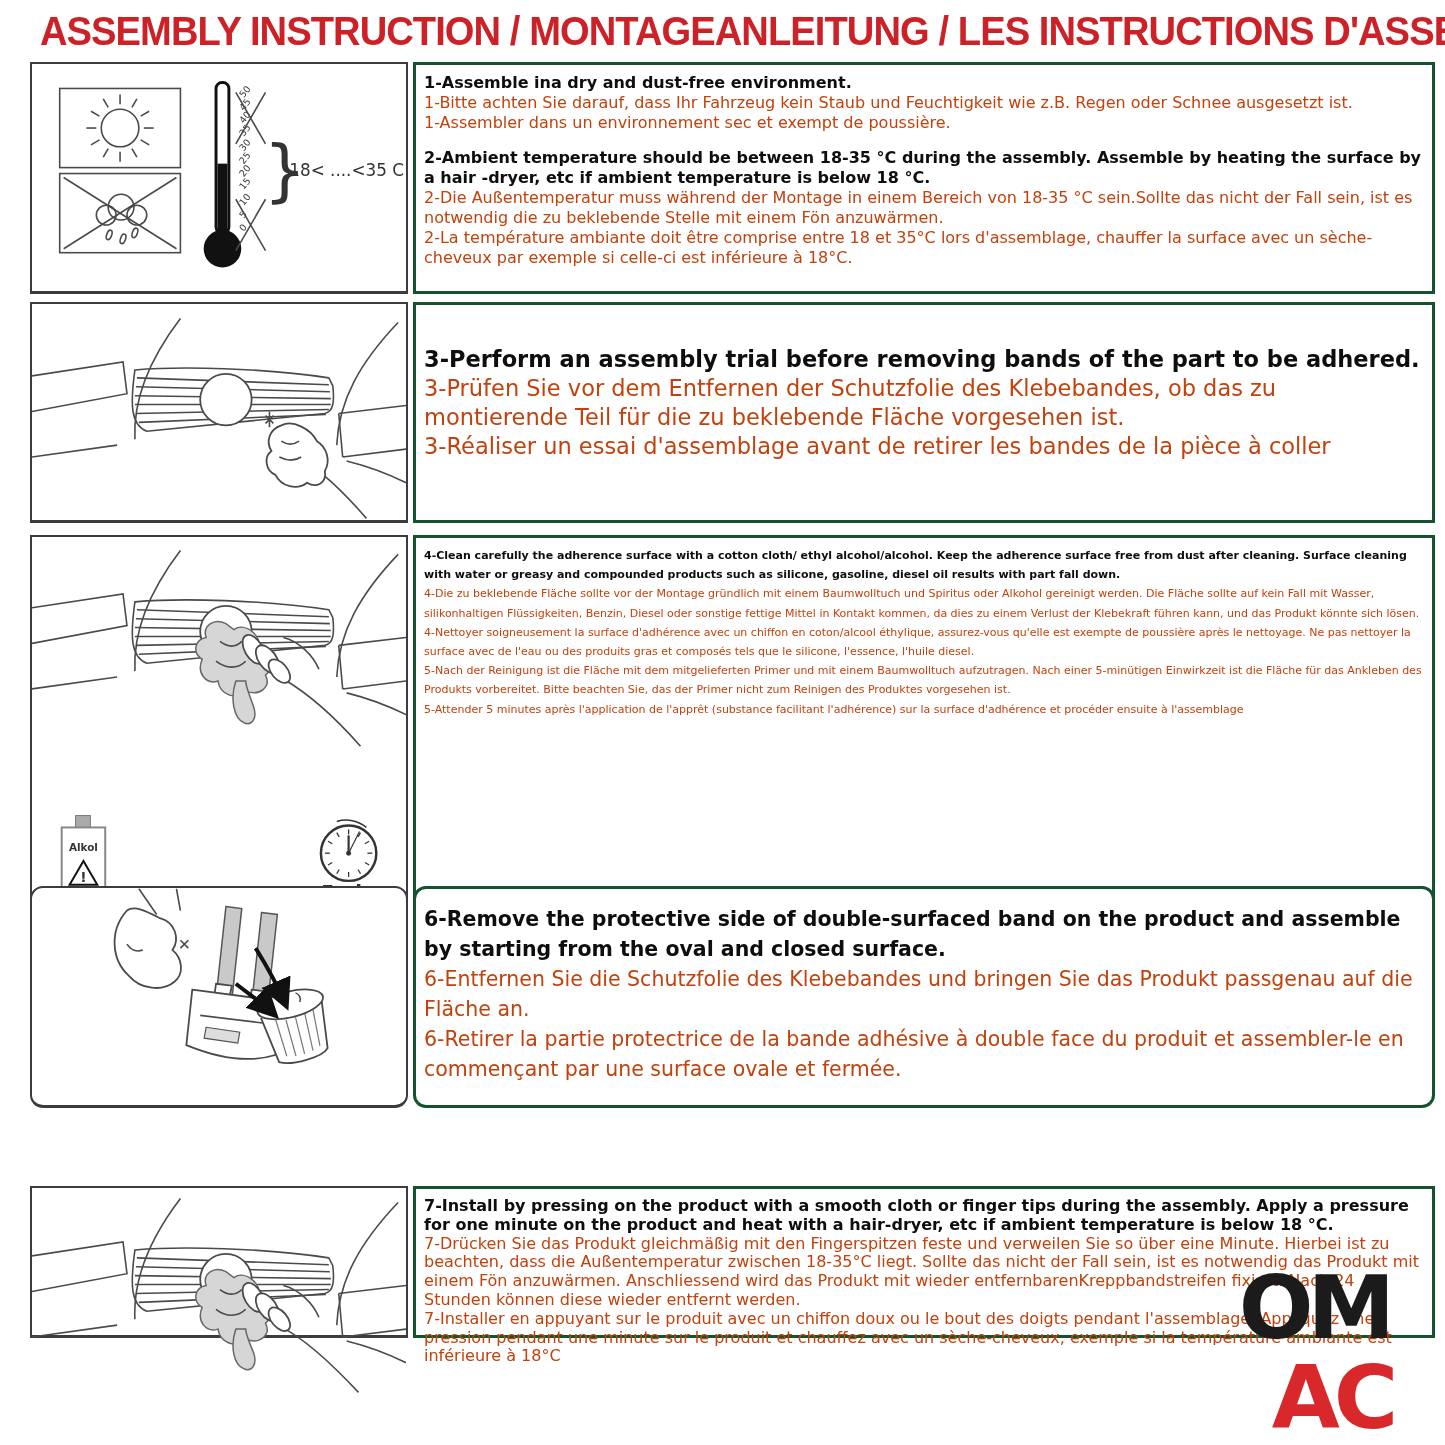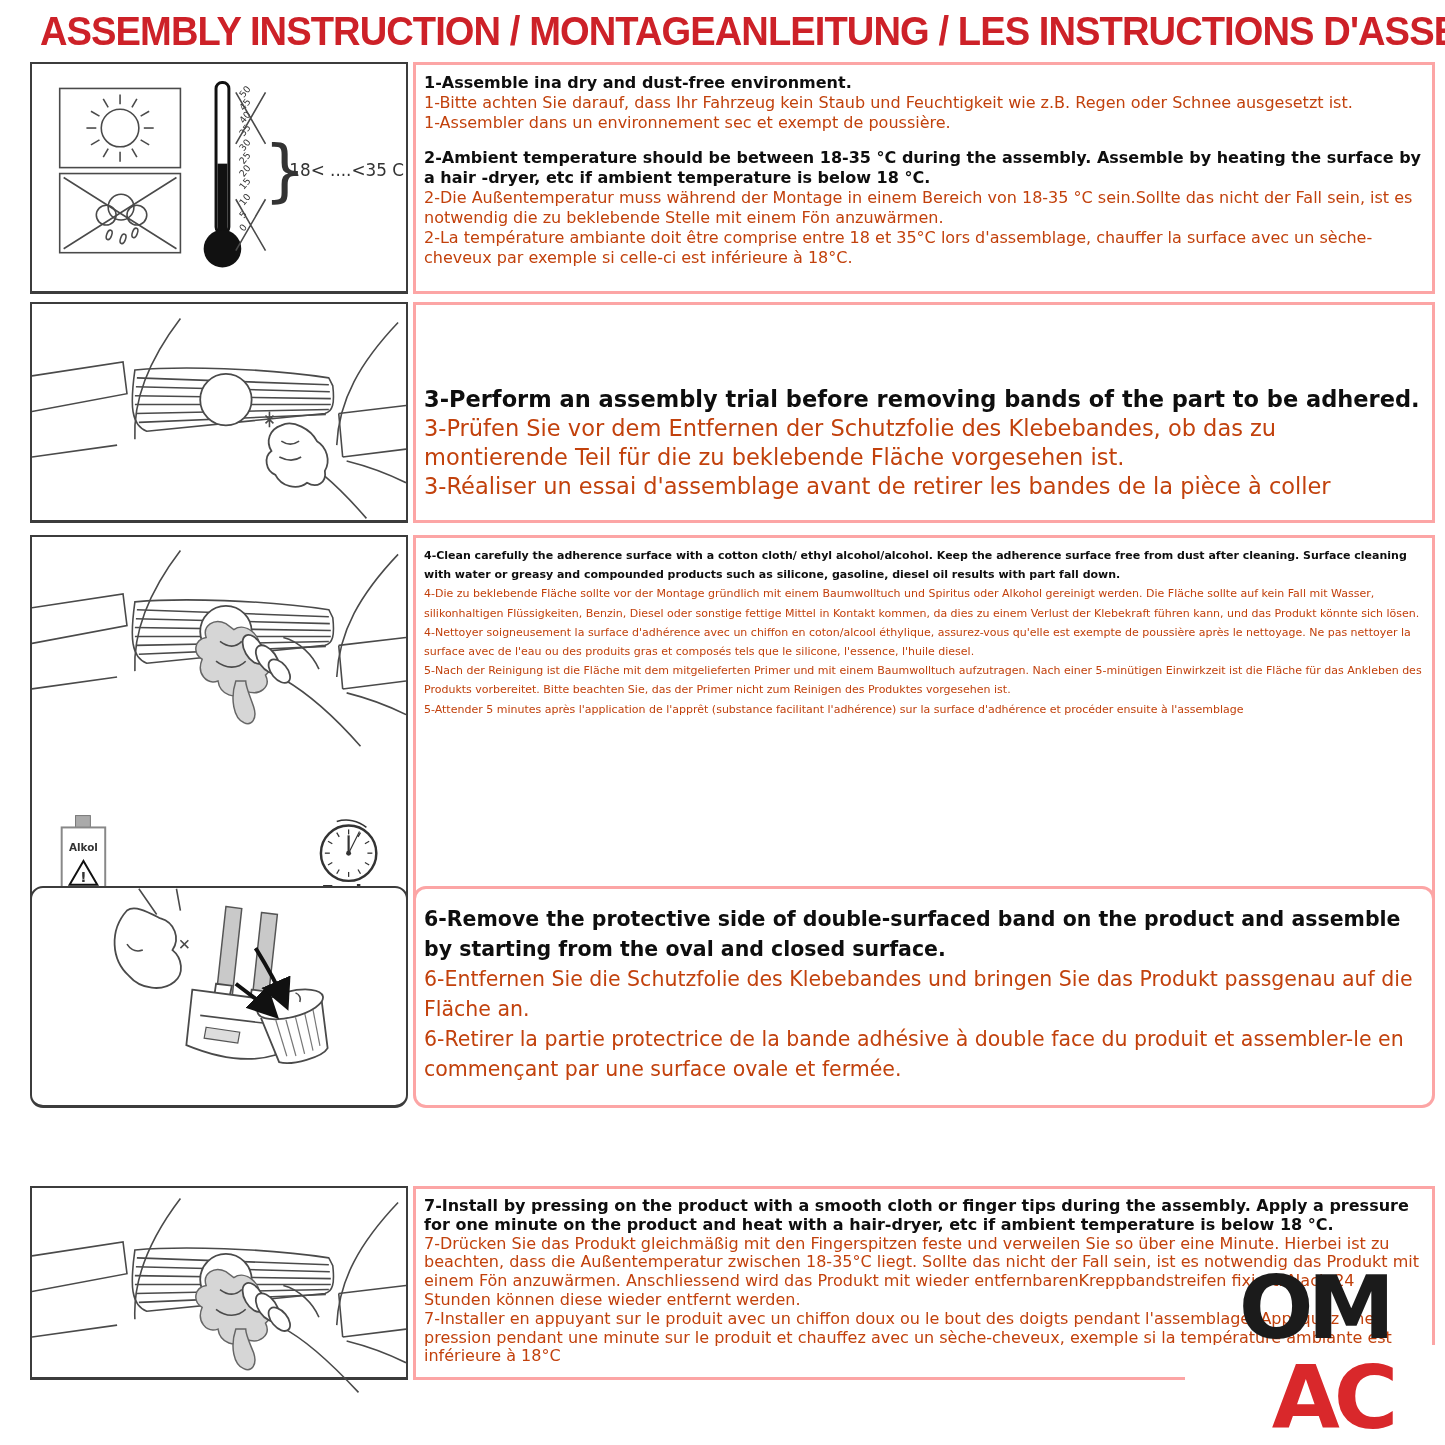--- a/index.html
+++ b/index.html
@@ -9,33 +9,33 @@
     overflow:hidden;
   }
   .title {
     position:absolute; left:40px; top:8px;
     font-family:"Liberation Sans",sans-serif; font-weight:bold;
     font-size:41px; letter-spacing:-1px; color:#cd2128;
     transform:scaleX(.93); transform-origin:left top; white-space:nowrap;
   }
   .box { position:absolute; background:#fff; box-sizing:border-box; }
   .illus { left:30px; width:378px; border:2px solid #3c3c3c; border-bottom-width:3px; }
-  .txt   { left:413px; width:1022px; border:3px solid #fca5a5; padding:8px 10px 4px 8px; }
+  .txt   { left:413px; width:1022px; border:3px solid #14532d; padding:8px 10px 4px 8px; }
   .txt p { margin:0; color:#c2410c; }
   .txt p.b { font-weight:bold; color:#0e0e0e; }
   .txt p.gap { margin-top:15px; }
 
   .r1 { top:62px;  height:232px; }
   .r2 { top:302px; height:221px; }
   .r3 { top:535px; height:388px; }
   .r4 { top:886px; height:222px;border-radius:13px; }
-  .r5 { top:1186px;height:194px; }
+  .r5 { top:1186px;height:152px; }
 
   .s1 p { font-size:16px;   line-height:20px; }
-  .s2   { padding-top:80px; }
+  .s2   { padding-top:40px; }
   .s2 p { font-size:22.5px; line-height:29px; }
   .s3 p { font-size:11px; line-height:19.2px; }
   .s3 p.gap { margin-top:12px; }
   .s4   { padding-top:15px; }
   .s4 p { font-size:20.5px; line-height:30px; }
   .s5 p { font-size:16px;   line-height:18.8px; }
 
   svg { display:block; }
   svg text { font-family:"DejaVu Sans","Liberation Sans",sans-serif; fill:#333; }
   .ln  { stroke:#4a4a4a; stroke-width:1.6; fill:none; }

